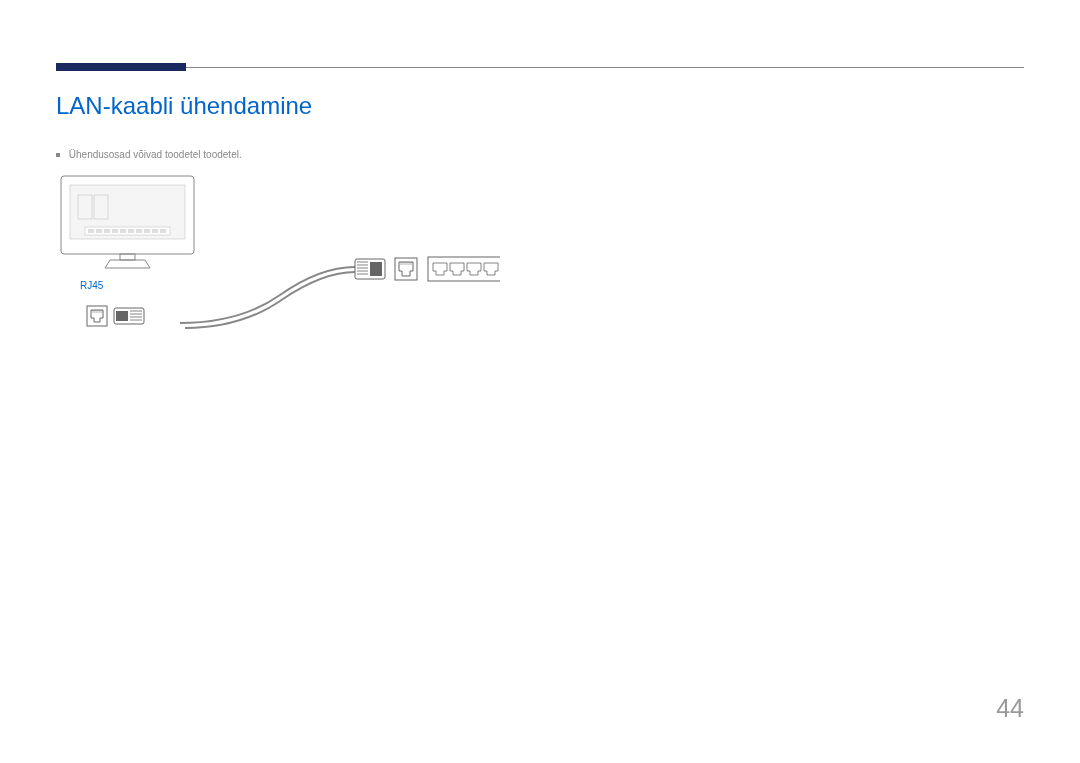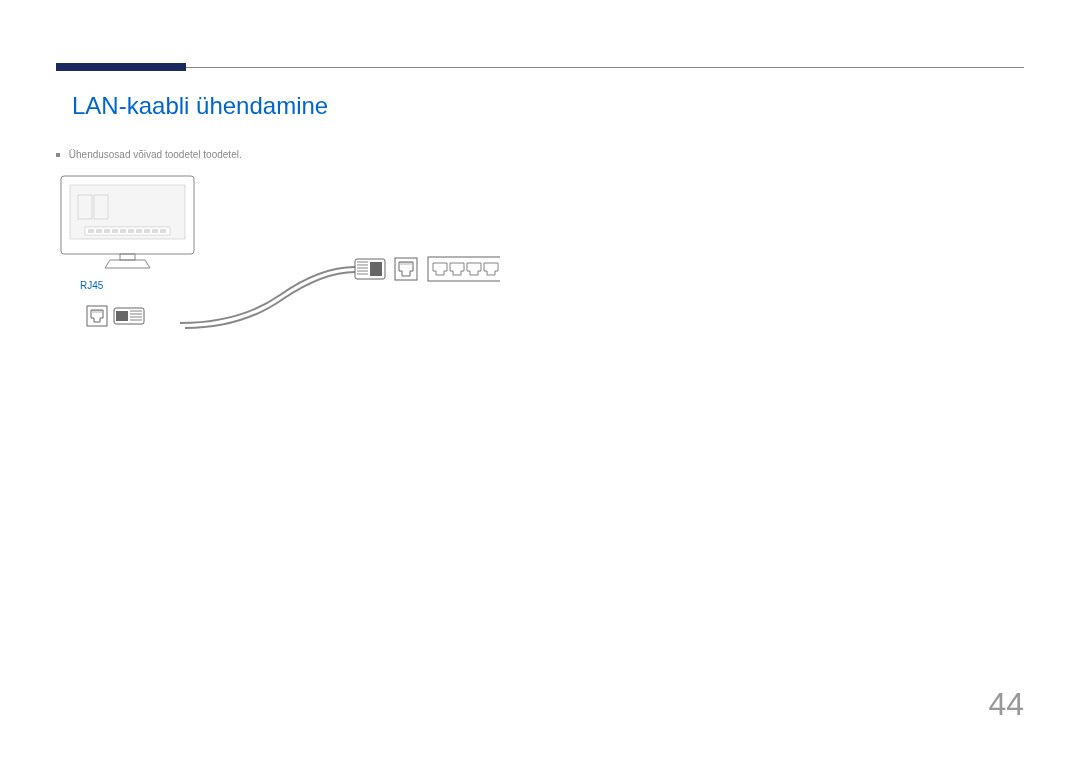--- a/index.html
+++ b/index.html
@@ -26,21 +26,21 @@
       position: absolute;
       top: 63px;
       left: 56px;
       width: 130px;
       height: 8px;
       background: #1a2960;
     }
     .section-title {
       position: absolute;
       top: 92px;
-      left: 72px;
+      left: 56px;
       font-size: 24px;
       font-weight: 400;
       color: #0066cc;
     }
     .note-line {
       position: absolute;
       top: 149px;
       left: 56px;
       font-size: 10px;
       color: #888;
@@ -81,21 +81,21 @@
     }
     .cable-assembly {
       position: absolute;
       top: 80px;
       left: 120px;
     }
     .page-number {
       position: absolute;
       bottom: 40px;
       right: 56px;
-      font-size: 32px;
+      font-size: 25px;
       color: #999;
       font-weight: 300;
     }
   </style>
 </head>
 <body>
 
 <div class="header-rule"></div>
 <div class="header-accent"></div>
 

